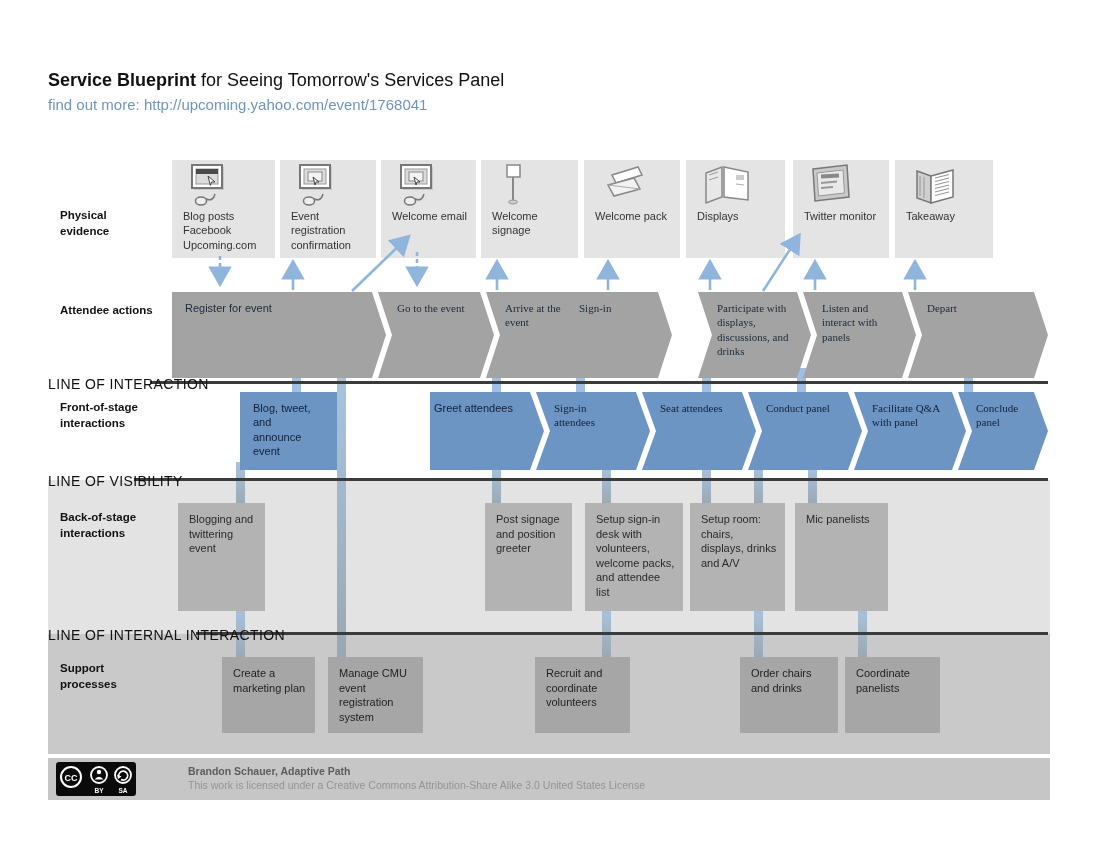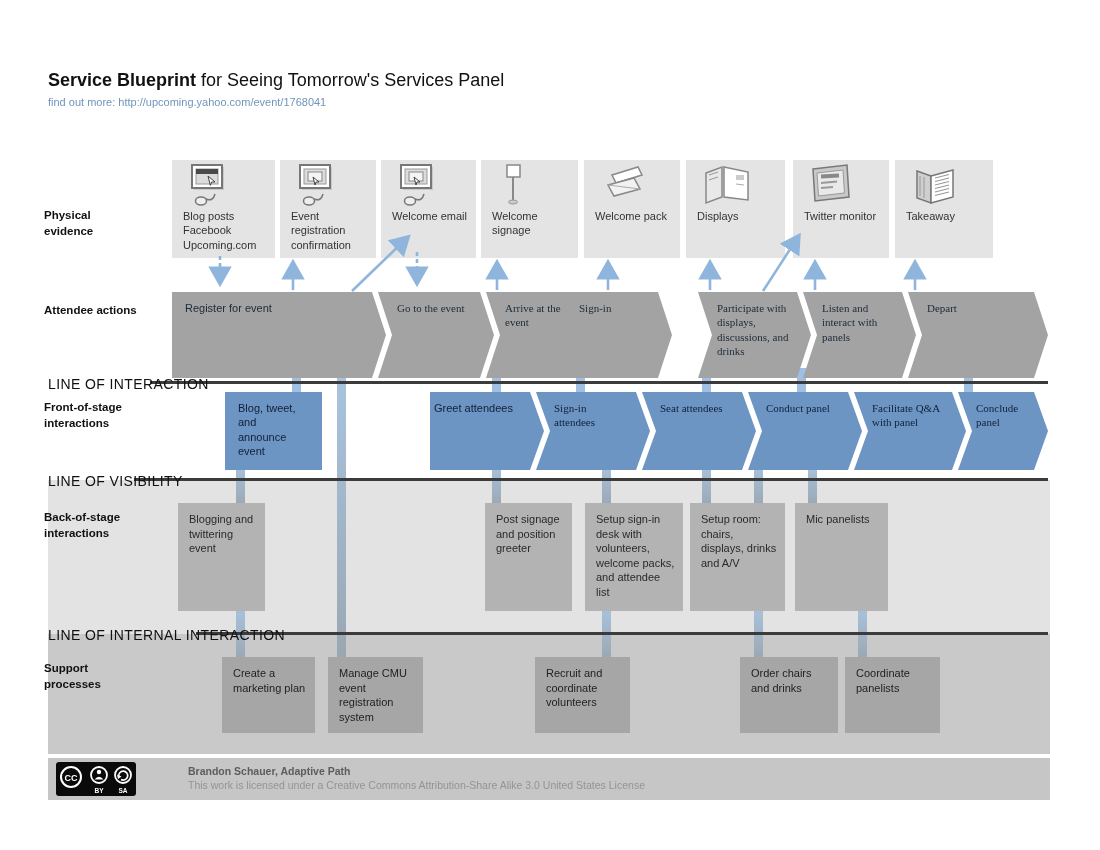--- a/index.html
+++ b/index.html
@@ -2,24 +2,24 @@
 <html><head>
 <meta charset="utf-8">
 <style>
   html,body{margin:0;padding:0;background:#fff;}
   #canvas{position:relative;width:1100px;height:850px;background:#fff;overflow:hidden;
           font-family:"Liberation Sans",sans-serif;color:#222;}
 
   
   .title{position:absolute;left:48px;top:70px;font-size:18px;color:#111;z-index:6;}
   .title .b{font-weight:bold;}
-  .subtitle{position:absolute;left:48px;top:96px;font-size:11px;color:#7095bb;z-index:6;}
-
-  
-  .lane-label{position:absolute;left:44px;width:95px;font-size:11.5px;font-weight:bold;
+  .subtitle{position:absolute;left:48px;top:96px;font-size:15px;color:#7095bb;z-index:6;}
+
+  
+  .lane-label{position:absolute;left:60px;width:95px;font-size:11.5px;font-weight:bold;
               color:#111;line-height:1.35;z-index:6;}
 
   
   .pe-cell{position:absolute;top:160px;height:98px;background:#e4e4e4;z-index:1;}
   .pe-icon{position:absolute;left:12px;top:3px;}
   .pe-label{position:absolute;left:11px;top:49px;right:6px;font-size:11px;color:#333;line-height:1.3;}
 
   
   .arrow{position:absolute;box-sizing:border-box;font-size:11px;line-height:1.3;z-index:4;}
   .attendee{top:292px;height:86px;background:#a3a3a3;color:#1d2a38;padding:9px 20px 0 13px;}
@@ -207,21 +207,21 @@
   </div>
 
   <div class="arrow attendee chev-first" style="left:172px;width:214px">Register for event</div>
   <div class="arrow attendee chev-mid" style="left:378px;width:116px;padding-left:19px">Go to the event</div>
   <div class="arrow attendee chev-mid" style="left:486px;width:116px;padding-left:19px">Arrive at the event</div>
   <div class="arrow attendee chev-mid" style="left:560px;width:112px;padding-left:19px">Sign-in</div>
   <div class="arrow attendee chev-mid" style="left:698px;width:113px;padding-left:19px">Participate with displays, discussions, and drinks</div>
   <div class="arrow attendee chev-mid" style="left:803px;width:113px;padding-left:19px">Listen and interact with panels</div>
   <div class="arrow attendee chev-mid" style="left:908px;width:140px;padding-left:19px">Depart</div>
 
-  <div class="arrow front plain-rect" style="left:225px;width:97px">Blog, tweet, and announce event</div>
+  <div class="arrow front plain-rect" style="left:240px;width:97px">Blog, tweet, and announce event</div>
   <div class="arrow front chev-first" style="left:430px;width:114px;padding-left:4px">Greet attendees</div>
   <div class="arrow front chev-mid" style="left:536px;width:114px">Sign-in attendees</div>
   <div class="arrow front chev-mid" style="left:642px;width:114px">Seat attendees</div>
   <div class="arrow front chev-mid" style="left:748px;width:114px">Conduct panel</div>
   <div class="arrow front chev-mid" style="left:854px;width:112px">Facilitate Q&amp;A with panel</div>
   <div class="arrow front chev-mid" style="left:958px;width:90px">Conclude panel</div>
 
   <div class="bbox" style="left:178px;width:87px">Blogging and twittering event</div>
   <div class="bbox" style="left:485px;width:87px">Post signage and position greeter</div>
   <div class="bbox" style="left:585px;width:98px">Setup sign-in desk with volunteers, welcome packs, and attendee list</div>

